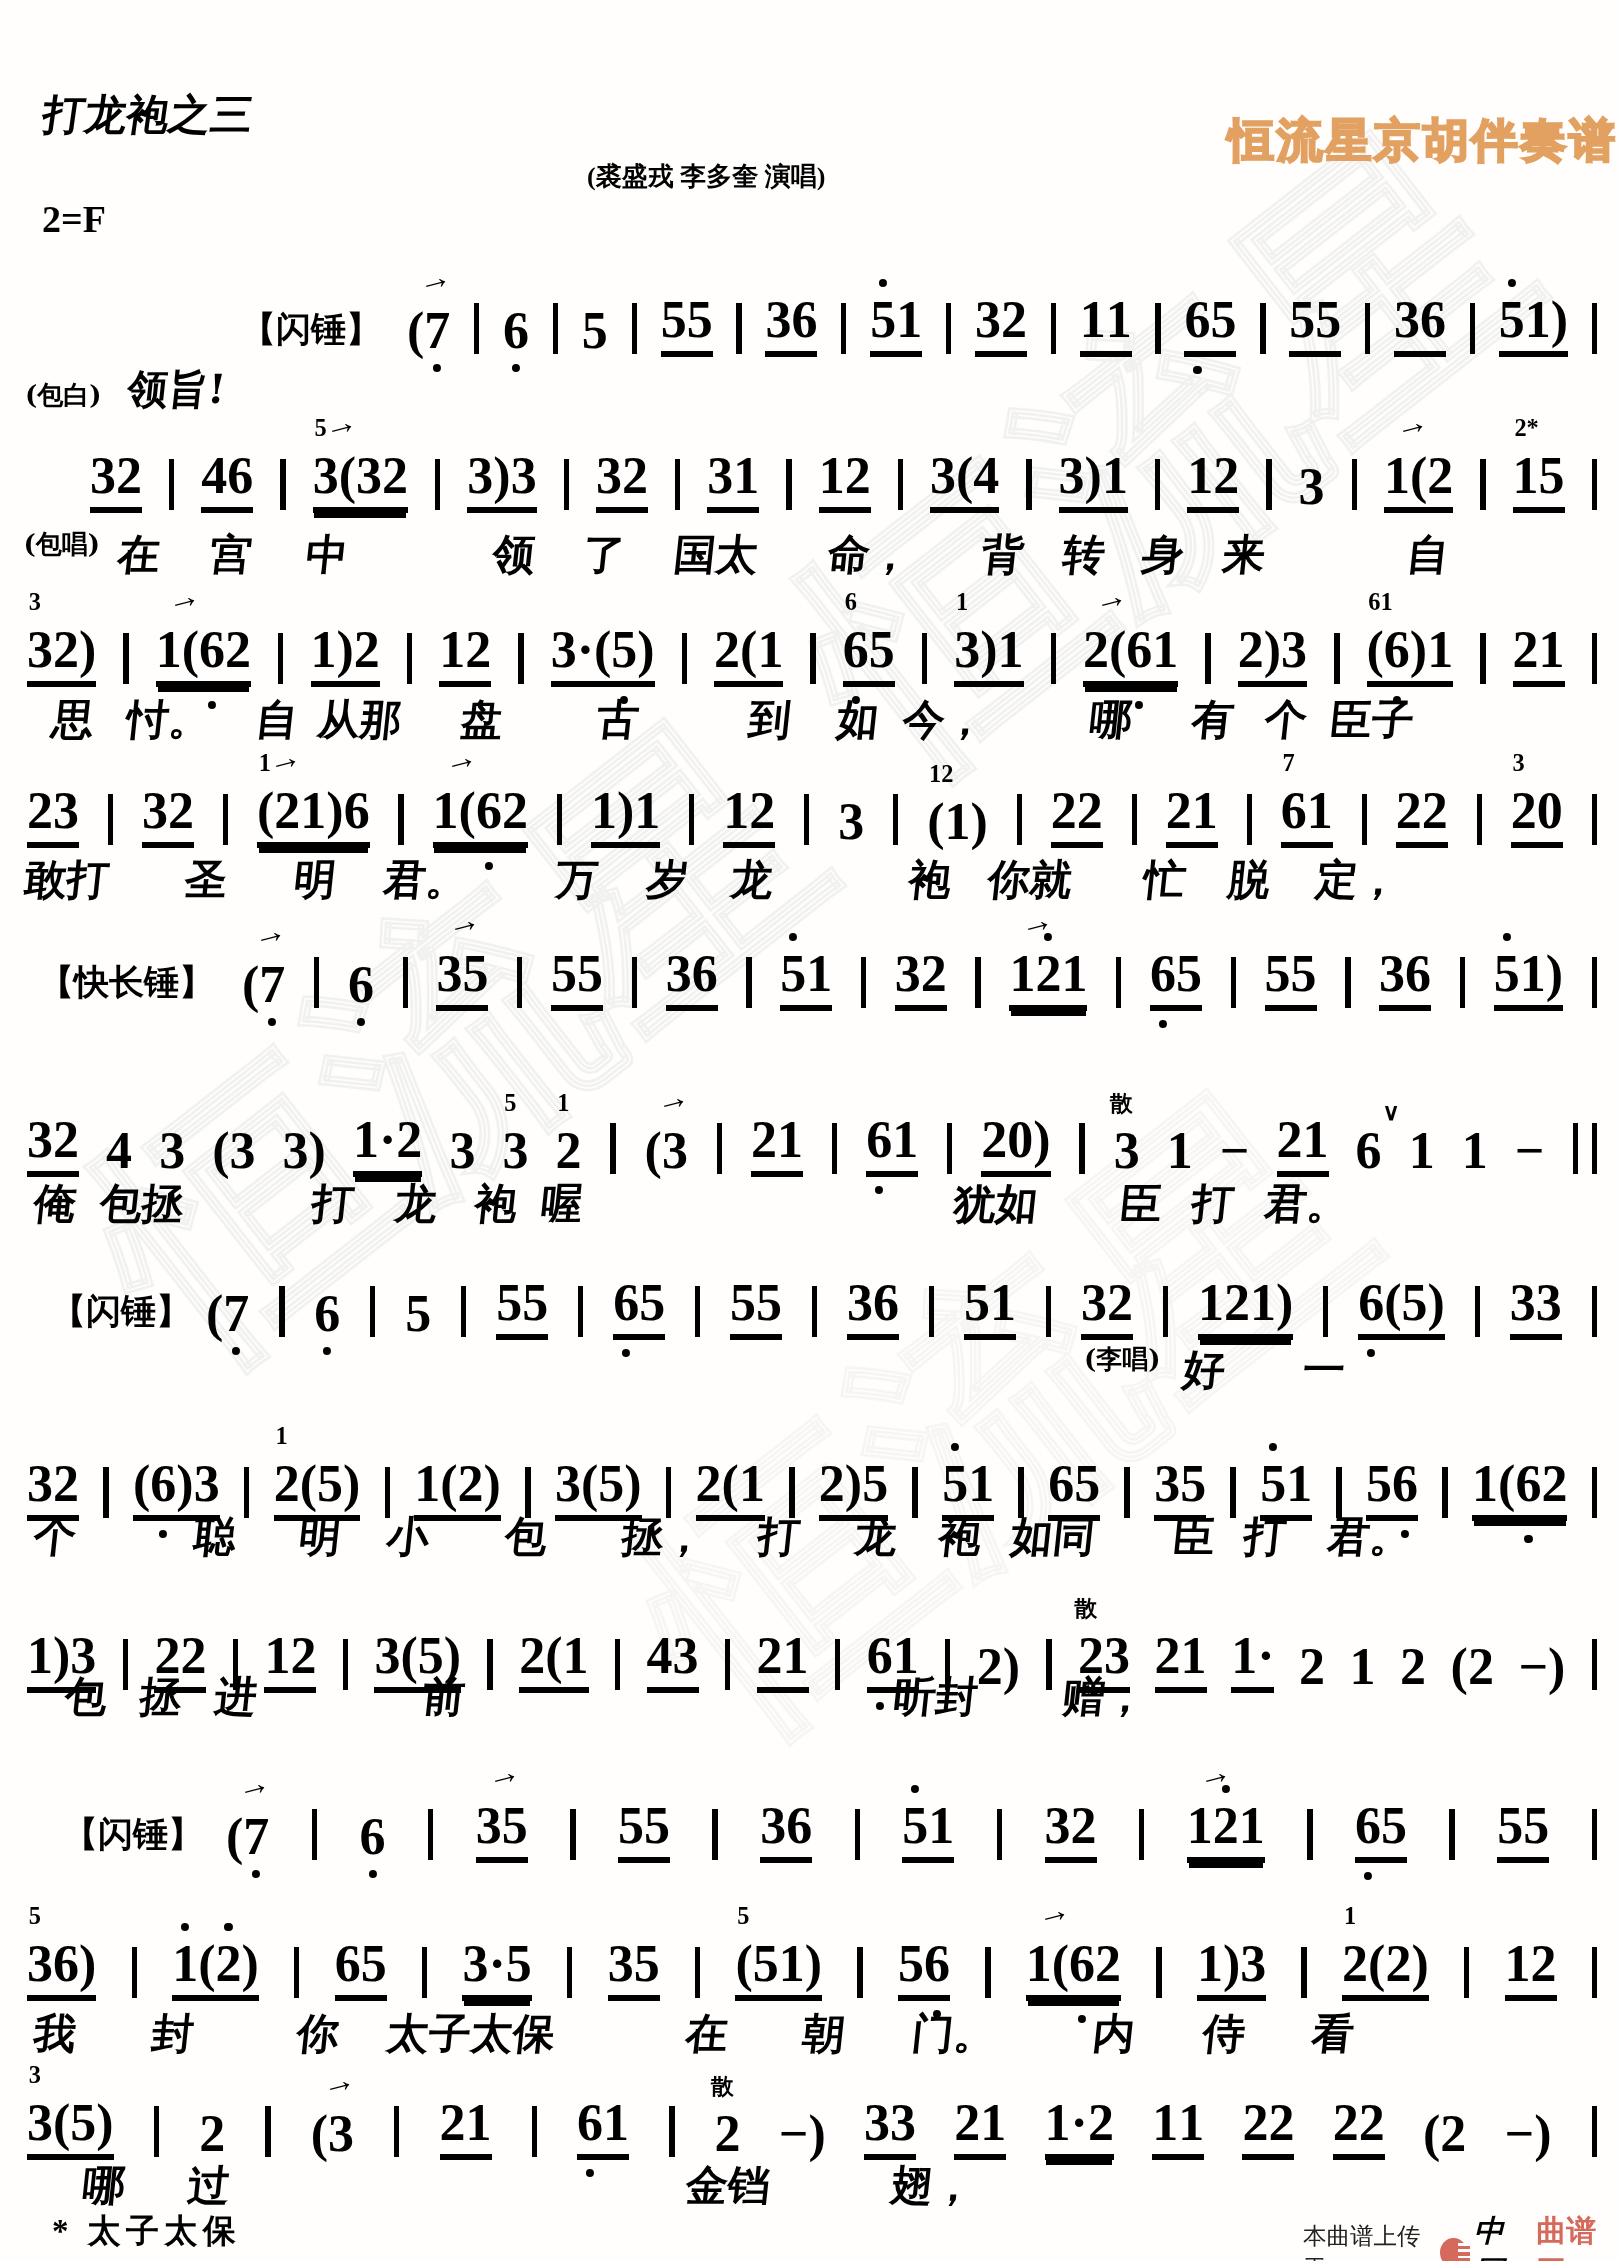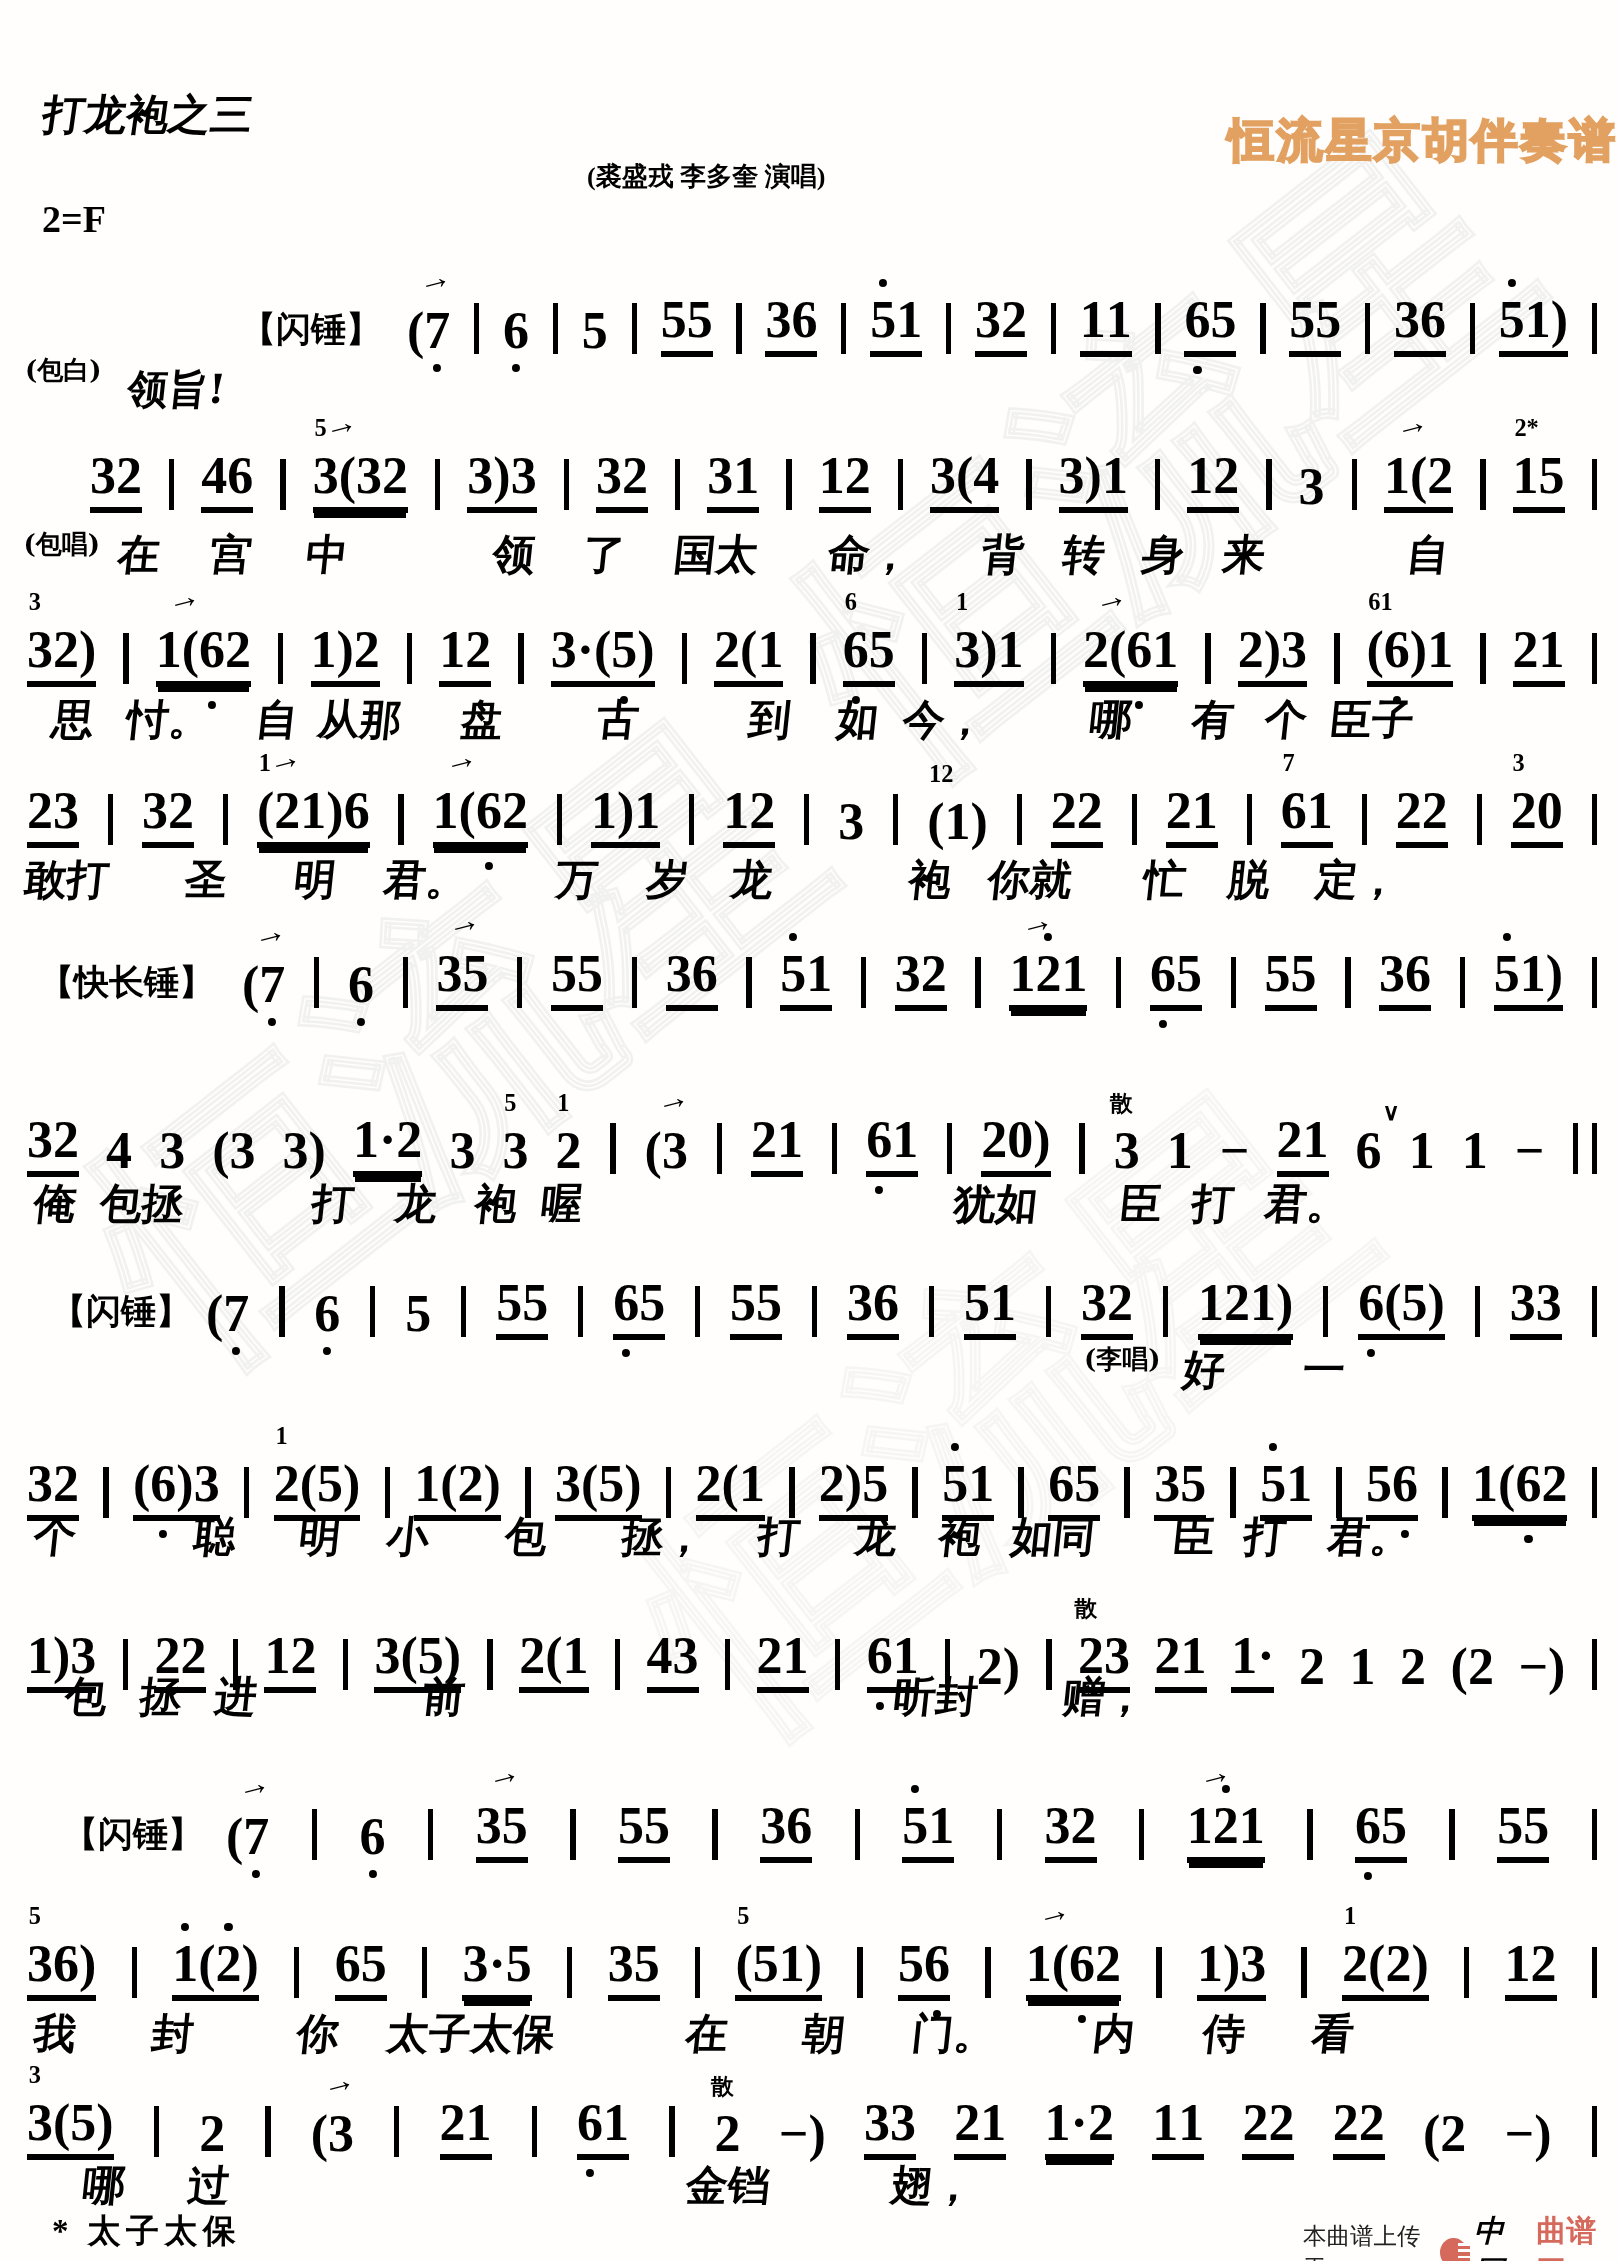--- a/index.html
+++ b/index.html
@@ -394,21 +394,21 @@
         <span class="tok u1"><span class="ch">3</span><span class="ch">3</span></span>
         <span class="tok u1"><span class="ch">2</span><span class="ch">1</span></span>
         <span class="tok u2"><span class="ch">1</span><span class="ch">·</span><span class="ch">2</span></span>
         <span class="tok u1"><span class="ch">1</span><span class="ch">1</span></span>
         <span class="tok u1"><span class="ch">2</span><span class="ch">2</span></span>
         <span class="tok u1"><span class="ch">2</span><span class="ch">2</span></span>
         <span class="tok"><span class="ch">(</span><span class="ch">2</span></span>
         <span class="tok"><span class="ch">−</span><span class="ch">)</span></span>
         <span class="bar"></span>
       </div>
-      <span class="lyric small" style="left: 25px; top: 353px; text-align: right;">(包白)</span>
+      <span class="lyric small" style="left: 25px; top: 378px; text-align: right;">(包白)</span>
       <span class="lyric big" style="left: 128px; top: 362px;">领旨!</span>
       <span class="lyric small" style="left: 23.5px; top: 527px;">(包唱)</span>
       <span class="lyric" style="left: 118px; top: 527px;">在</span>
       <span class="lyric" style="left: 210px; top: 527px;">宫</span>
       <span class="lyric" style="left: 306px; top: 527px;">中</span>
       <span class="lyric" style="left: 493px; top: 527px;">领</span>
       <span class="lyric" style="left: 583px; top: 527px;">了</span>
       <span class="lyric" style="left: 674px; top: 527px;">国太</span>
       <span class="lyric" style="left: 828px; top: 527px;">命，</span>
       <span class="lyric" style="left: 982px; top: 527px;">背</span>

